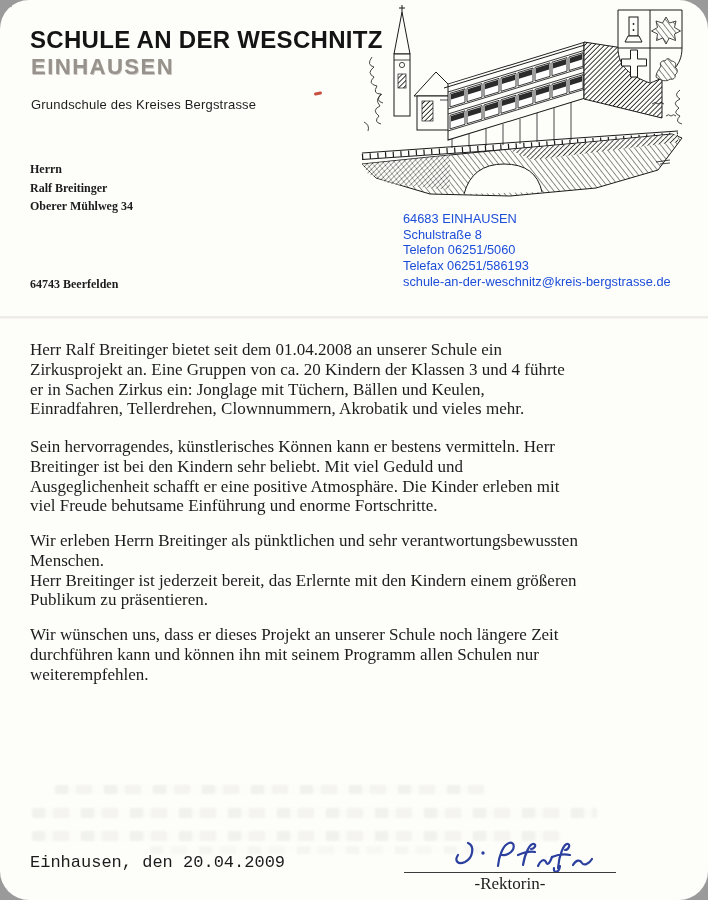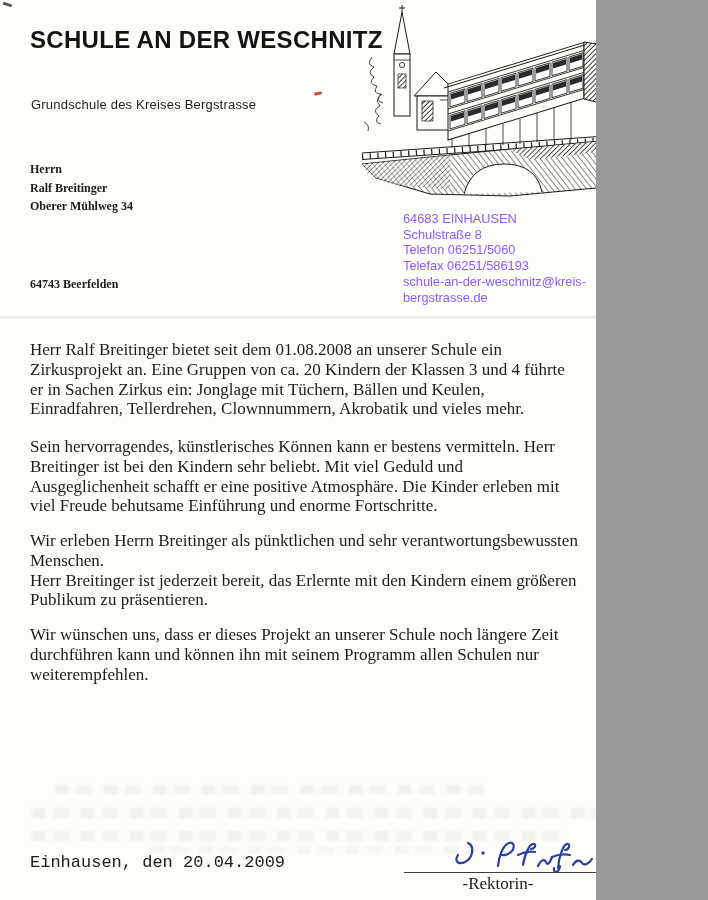--- a/index.html
+++ b/index.html
@@ -1,27 +1,27 @@
 <!DOCTYPE html>
 <html><head>
 <meta charset="utf-8">
 <style>
   html,body{margin:0;padding:0;background:#9a9a9a;}
-  .page{position:relative;width:596px;height:900px;background:#fdfdfa;overflow:hidden;
-        font-family:"Liberation Serif",serif;color:#1c1c1c;}
+  .page{position:relative;width:708px;height:900px;background:#fdfdfa;overflow:hidden;
+        font-family:"Liberation Serif",serif;color:#1c1c1c;border-radius:29px;}
   .abs{position:absolute;}
   .pre{white-space:pre-line;}
 
   .title{font-family:"Liberation Sans",sans-serif;font-weight:bold;font-size:24px;
          color:#141414;letter-spacing:.3px;}
   .city{font-family:"Liberation Sans",sans-serif;font-weight:bold;font-size:22px;
         color:#97928b;letter-spacing:1.5px;text-shadow:.6px .6px 0 #c9c5be;}
   .subtitle{font-family:"Liberation Sans",sans-serif;font-size:13px;color:#1e1e1e;letter-spacing:.2px;text-align:center;}
   .recipient{font-weight:bold;font-size:12px;line-height:18.5px;}
-  .sender{font-family:"Liberation Sans",sans-serif;font-size:12.8px;line-height:15.7px;color:#8b5cf6;}
+  .sender{font-family:"Liberation Sans",sans-serif;font-size:12.8px;line-height:15.7px;color:#1d4ed8;}
   .bodyp{font-size:17px;line-height:19.8px;width:672px;}
   .date{font-size:17px;font-family:Liberation Mono, monospace;}
   .role{font-size:17px;text-align:center;}
   .sigline{border-top:1.4px solid #3c3c3c;height:0;}
   .crease{background:linear-gradient(#f0ede6,#e6e3db 55%,rgba(255,255,255,0));opacity:.75;}
   .bleed{filter:blur(1.3px);opacity:.55;border-radius:2px;
      background:repeating-linear-gradient(90deg, rgba(125,122,112,.17) 0 13px,
      rgba(125,122,112,.03) 13px 21px, rgba(125,122,112,.13) 21px 37px,
      rgba(125,122,112,.02) 37px 49px);}
   .speck{background:#c23b2a;border-radius:2px;transform:rotate(-10deg);opacity:.9;}
@@ -37,20 +37,21 @@
 </style>
 </head>
 <body>
 
 <div class="page">
 
   <div class="abs corner" style="left:3px;top:3px;width:9px;height:2.5px;"></div>
   <div class="abs speck" style="left:314px;top:92px;width:8px;height:3px;"></div>
 
   <div class="abs title" style="left:30px;top:26px;">SCHULE AN DER WESCHNITZ</div>
+  <div class="abs city" style="left:31px;top:54px;">EINHAUSEN</div>
   <div class="abs subtitle" style="left:31px;top:97px;">Grundschule des Kreises Bergstrasse</div>
 
   <svg class="abs" style="left:360px;top:2px;" width="346" height="196" viewBox="0 0 346 196">
     <defs>
       <pattern id="hA" width="3.5" height="3.5" patternUnits="userSpaceOnUse" patternTransform="rotate(45)">
         <rect width="3.5" height="3.5" fill="#fdfdfa"></rect>
         <line x1="0" y1="0" x2="0" y2="3.5" stroke="#191919" stroke-width="1.7"></line>
       </pattern>
       <pattern id="hB" width="4.5" height="4.5" patternUnits="userSpaceOnUse" patternTransform="rotate(-38)">
         <rect width="4.5" height="4.5" fill="#fdfdfa"></rect>
@@ -179,21 +180,21 @@
   <div class="abs recipient" style="left:30px;top:227px;margin-top:48px;">64743 Beerfelden</div>
 
   <div class="abs sender pre" style="left:403px;top:211px;">64683 EINHAUSEN
 Schulstraße 8
 Telefon 06251/5060
 Telefax 06251/586193
 schule-an-der-weschnitz@kreis-bergstrasse.de</div>
 
   <div class="abs crease" style="left:0;top:316px;width:708px;height:3px;"></div>
 
-  <div class="abs bodyp pre" style="left:30px;top:340px;">Herr Ralf Breitinger bietet seit dem 01.08.2008 an unserer Schule ein
+  <div class="abs bodyp pre" style="left:30px;top:340px;">Herr Ralf Breitinger bietet seit dem 01.04.2008 an unserer Schule ein
 Zirkusprojekt an. Eine Gruppen von ca. 20 Kindern der Klassen 3 und 4 führte
 er in Sachen Zirkus ein: Jonglage mit Tüchern, Bällen und Keulen,
 Einradfahren, Tellerdrehen, Clownnummern, Akrobatik und vieles mehr.</div>
   <div class="abs bodyp pre" style="left:30px;top:437px;">Sein hervorragendes, künstlerisches Können kann er bestens vermitteln. Herr
 Breitinger ist bei den Kindern sehr beliebt. Mit viel Geduld und
 Ausgeglichenheit schafft er eine positive Atmosphäre. Die Kinder erleben mit
 viel Freude behutsame Einführung und enorme Fortschritte.</div>
   <div class="abs bodyp pre" style="left:30px;top:531px;">Wir erleben Herrn Breitinger als pünktlichen und sehr verantwortungsbewussten
 Menschen.
 Herr Breitinger ist jederzeit bereit, das Erlernte mit den Kindern einem größeren
@@ -212,15 +213,15 @@
   <svg class="abs" style="left:438px;top:835px;" width="175" height="42" viewBox="0 0 175 42">
     <path class="sig" d="M30,8 c7,3 5,15 -3,19 c-7,3 -11,-1 -7,-7"></path>
     <circle cx="45" cy="18" r="1.7" fill="#2b3f9e"></circle>
     <path class="sig" d="M60,31 c1,-10 5,-21 11,-23 c6,-2 7,7 -1,11 c-3,1.5 -6,1 -7,.5"></path>
     <path class="sig" d="M85,30 c2,-12 7,-22 11,-21 c3,1 0,5 -3,5 M80,20 c7,-3 13,-4 17,-3"></path>
     <path class="sig" d="M100,31 c2,-5 6,-8 8,-4 c1,3 3,3 6,-5"></path>
     <path class="sig" d="M120,33 c1,-13 6,-25 10,-24 c3,1 0,6 -3,6 M114,22 c7,-3 13,-3 18,-2 M122,31 c-1,7 -7,8 -6,2"></path>
     <path class="sig" d="M135,30 c3,-5 7,-6 9,-2 c2,3 7,1 10,-4"></path>
   </svg>
   <div class="abs sigline" style="left:404px;top:872px;width:212px;"></div>
-  <div class="abs role" style="left:392px;top:874px;width:212px;font-family:Liberation Serif, serif;">-Rektorin-</div>
+  <div class="abs role" style="left:404px;top:874px;width:212px;font-family:Liberation Serif, serif;">-Rektorin-</div>
 
 </div>
 
 </body></html>

